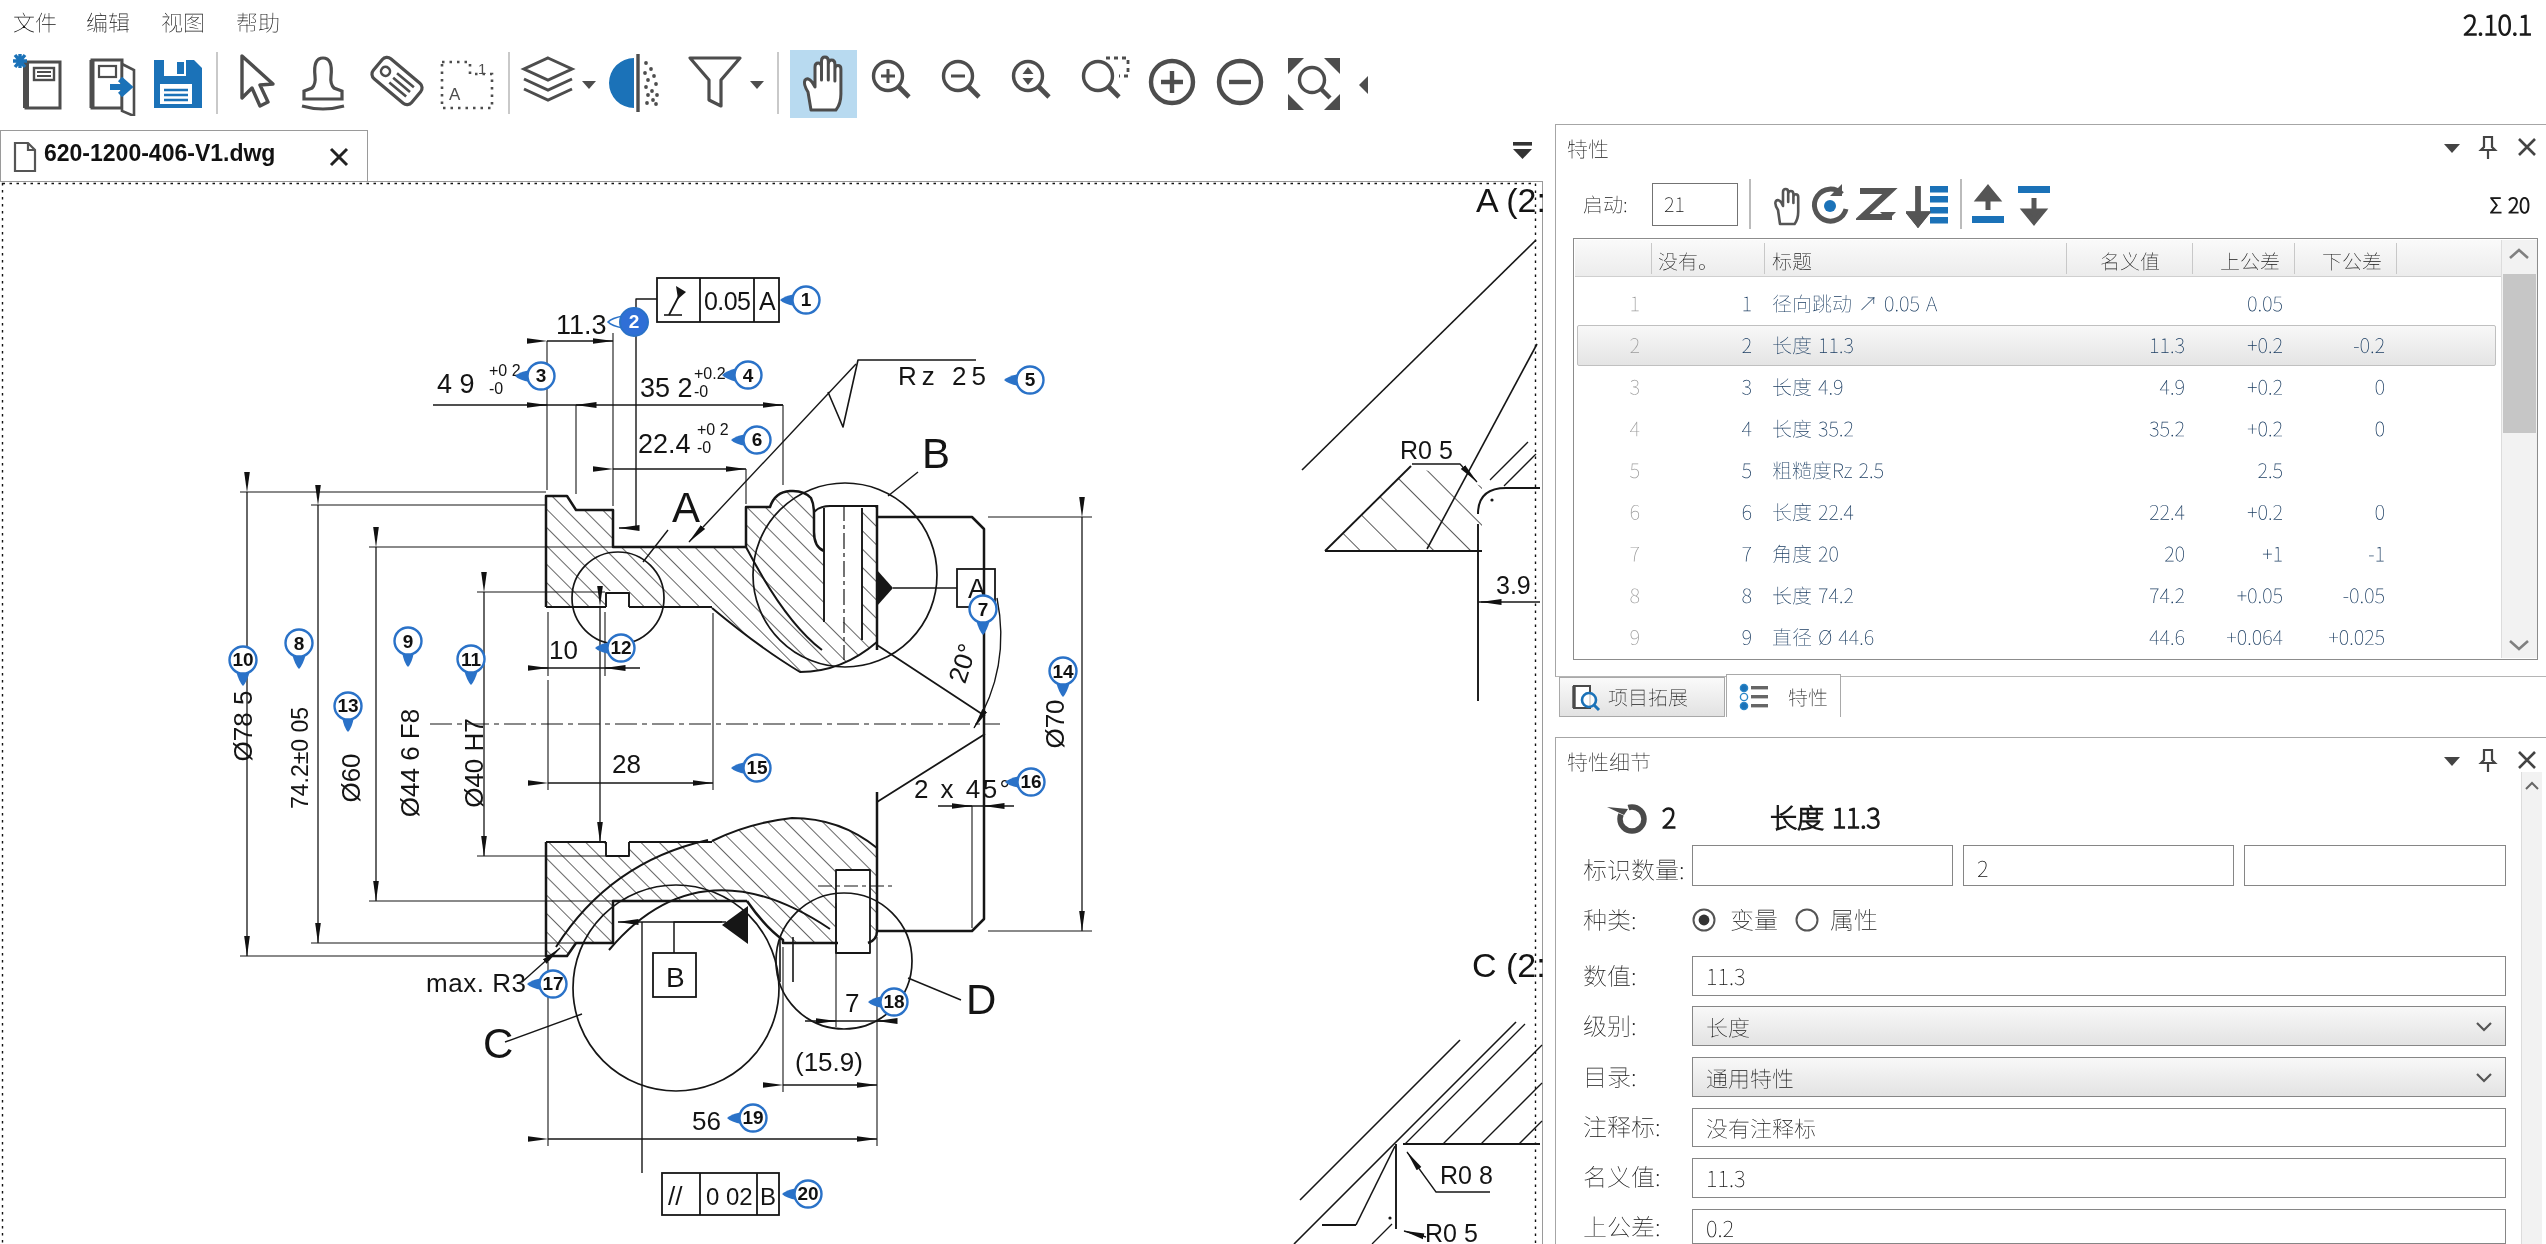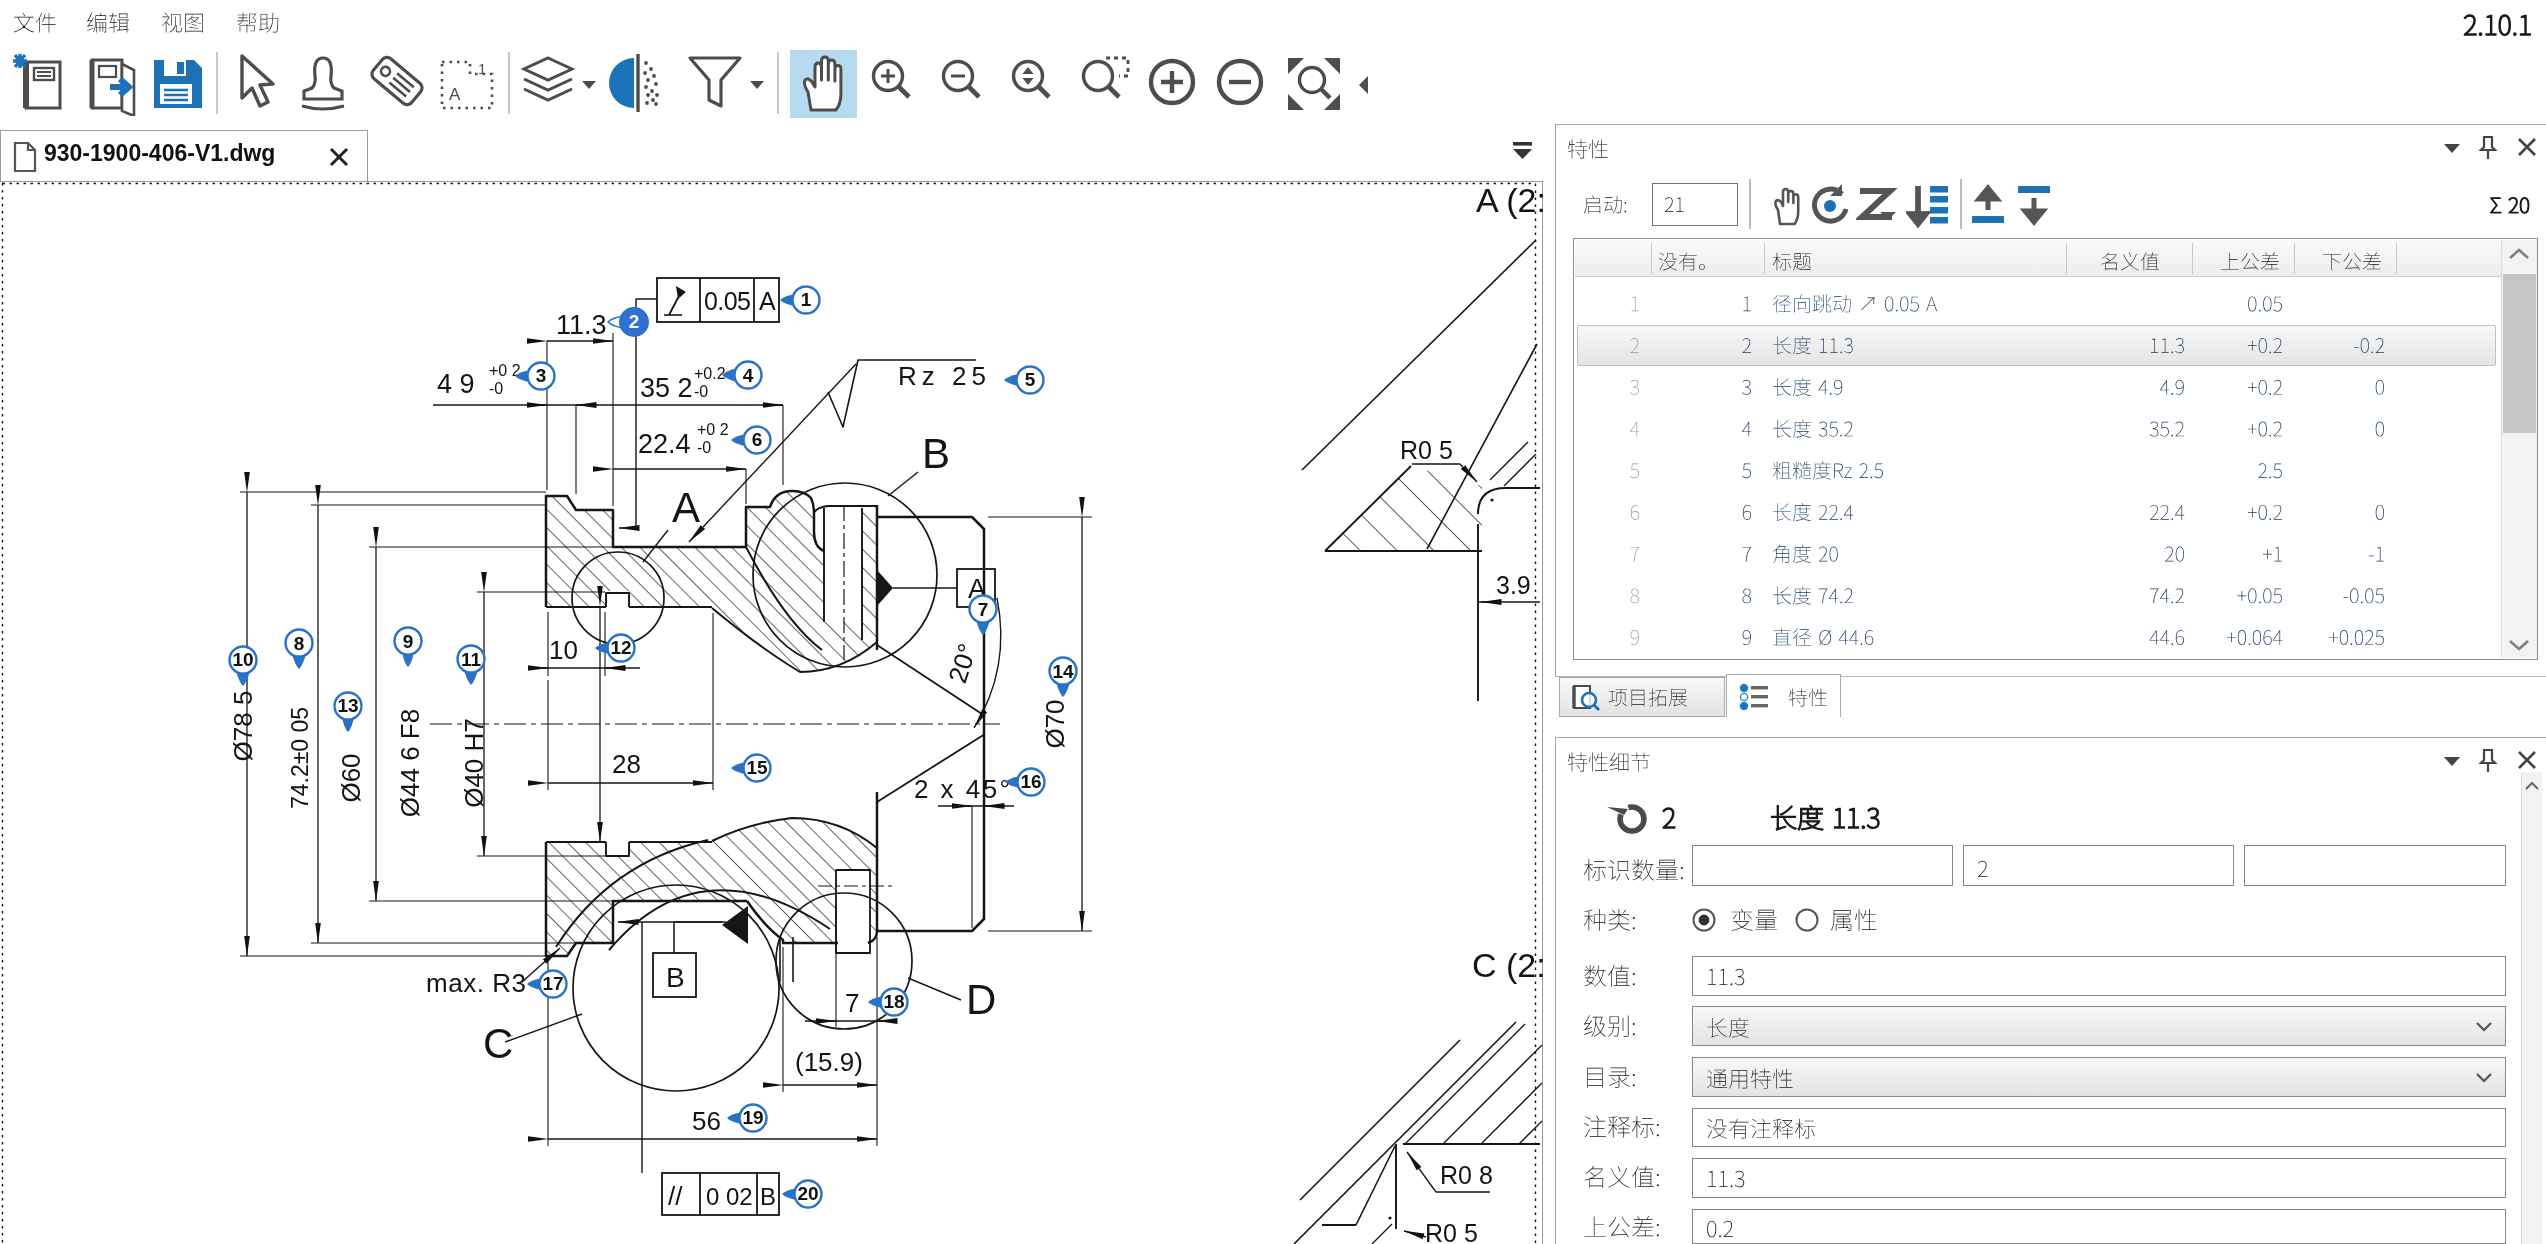--- a/index.html
+++ b/index.html
@@ -120,21 +120,21 @@
     <path d="M37,35 L46,44" stroke="#4d4d4d" stroke-width="4.4"></path>
   </svg>
 <svg class="a" style="left:1356px;top:74px" width="16" height="22">
     <path d="M12,2 L3,11 12,20 Z" fill="#4d4d4d"></path>
   </svg>
 <div class="a" style="left:0;top:130px;width:368px;height:51px;background:#fff;border:1.6px solid #9a9a9a;border-bottom:none"></div>
 <svg class="a" style="left:12px;top:141px" width="26" height="32">
     <path d="M3,2 h13 l7,7 v21 h-20 z" fill="#fff" stroke="#555" stroke-width="2.2"></path>
     <path d="M16,2 v7 h7" fill="none" stroke="#555" stroke-width="2.2"></path>
   </svg>
-<div class="a" style="left:44px;top:140px;font-size:23px;font-weight:bold;color:#111">930-1900-406-V1.dwg</div>
+<div class="a" style="left:44px;top:140px;font-size:23px;font-weight:bold;color:#111">620-1200-406-V1.dwg</div>
 <svg class="a" style="left:328px;top:146px" width="22" height="22">
     <path d="M3,3 L19,19 M19,3 L3,19" stroke="#222" stroke-width="3"></path>
   </svg>
 <svg class="a" style="left:1510px;top:140px" width="26" height="22">
     <rect x="3" y="2" width="19" height="3.6" fill="#333"></rect>
     <path d="M3,9 h19 l-9.5,10 z" fill="#333"></path>
   </svg>
 <div class="a" style="left:0;top:181px;width:1543px;height:1063px;border-top:1.6px solid #9a9a9a;border-right:1.6px solid #9a9a9a"></div>
 <div class="a" style="left:1555px;top:124px;width:991px;height:553px;background:#fff;border-top:1.6px solid #a6a6a6;border-left:1.6px solid #a6a6a6;border-bottom:1.4px solid #b5b5b5"></div>
 <svg class="a" style="left:2441px;top:140px" width="22" height="16">

